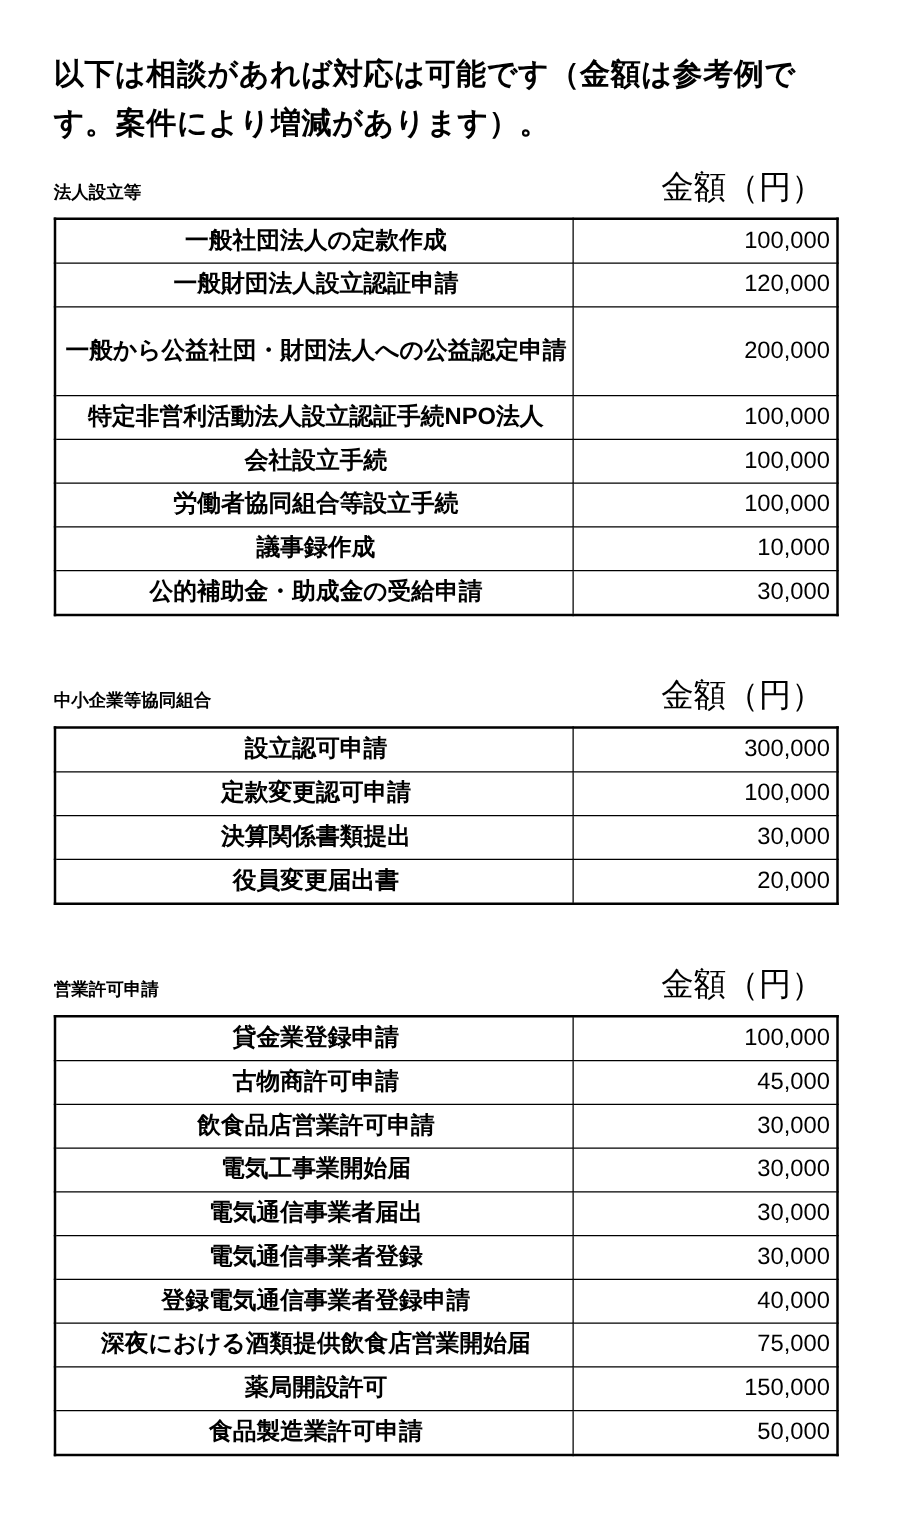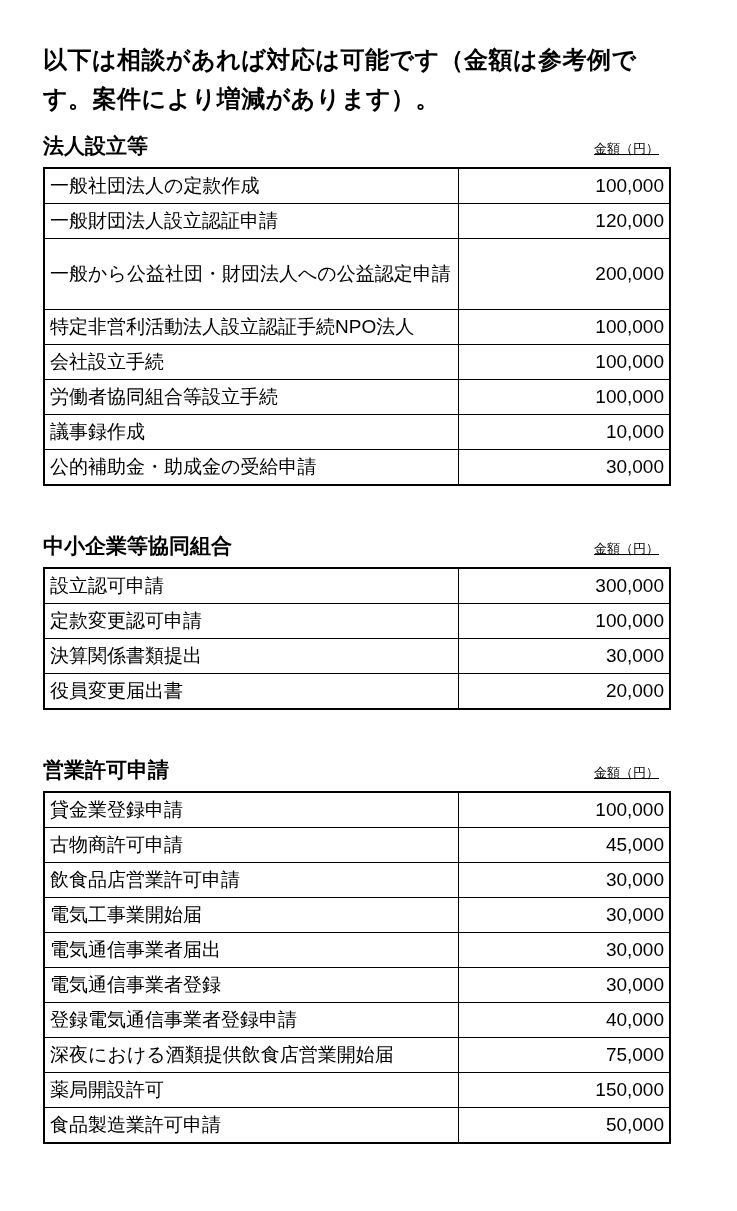--- a/index.html
+++ b/index.html
@@ -29,48 +29,48 @@
   .section { margin-top: 14px; }
   .section + .section { margin-top: 46px; }
   .section-header {
     display: flex;
     justify-content: space-between;
     align-items: baseline;
     width: 626px;
     margin-bottom: 7px;
   }
   .section-title {
-    font-size: 21px;
+    font-size: 14px;
     font-weight: bold;
   }
   .amount-header {
-    font-size: 13px;
+    font-size: 26px;
     font-weight: normal;
     padding-right: 10px;
-    text-decoration: underline;
   }
   table.price-table {
     border-collapse: collapse;
     table-layout: fixed;
     width: 626px;
     border: 2px solid #000000;
   }
   .price-table td {
     border: 1px solid #000000;
     font-size: 19px;
     height: 34px;
     padding: 0;
     vertical-align: middle;
     line-height: 24px;
   }
   .label-cell {
     padding-left: 5px !important;
     padding-right: 2px !important;
-    text-align: left;
+    text-align: center;
     overflow: hidden;
+    font-weight: bold;
   }
   .amount-cell {
     text-align: right;
     padding-right: 5px !important;
     white-space: nowrap;
   }
   
   .section-0 tbody tr:nth-child(3) td { height: 70px; }
   .section-0 tbody tr:nth-child(4) .label-cell {
     white-space: nowrap;

